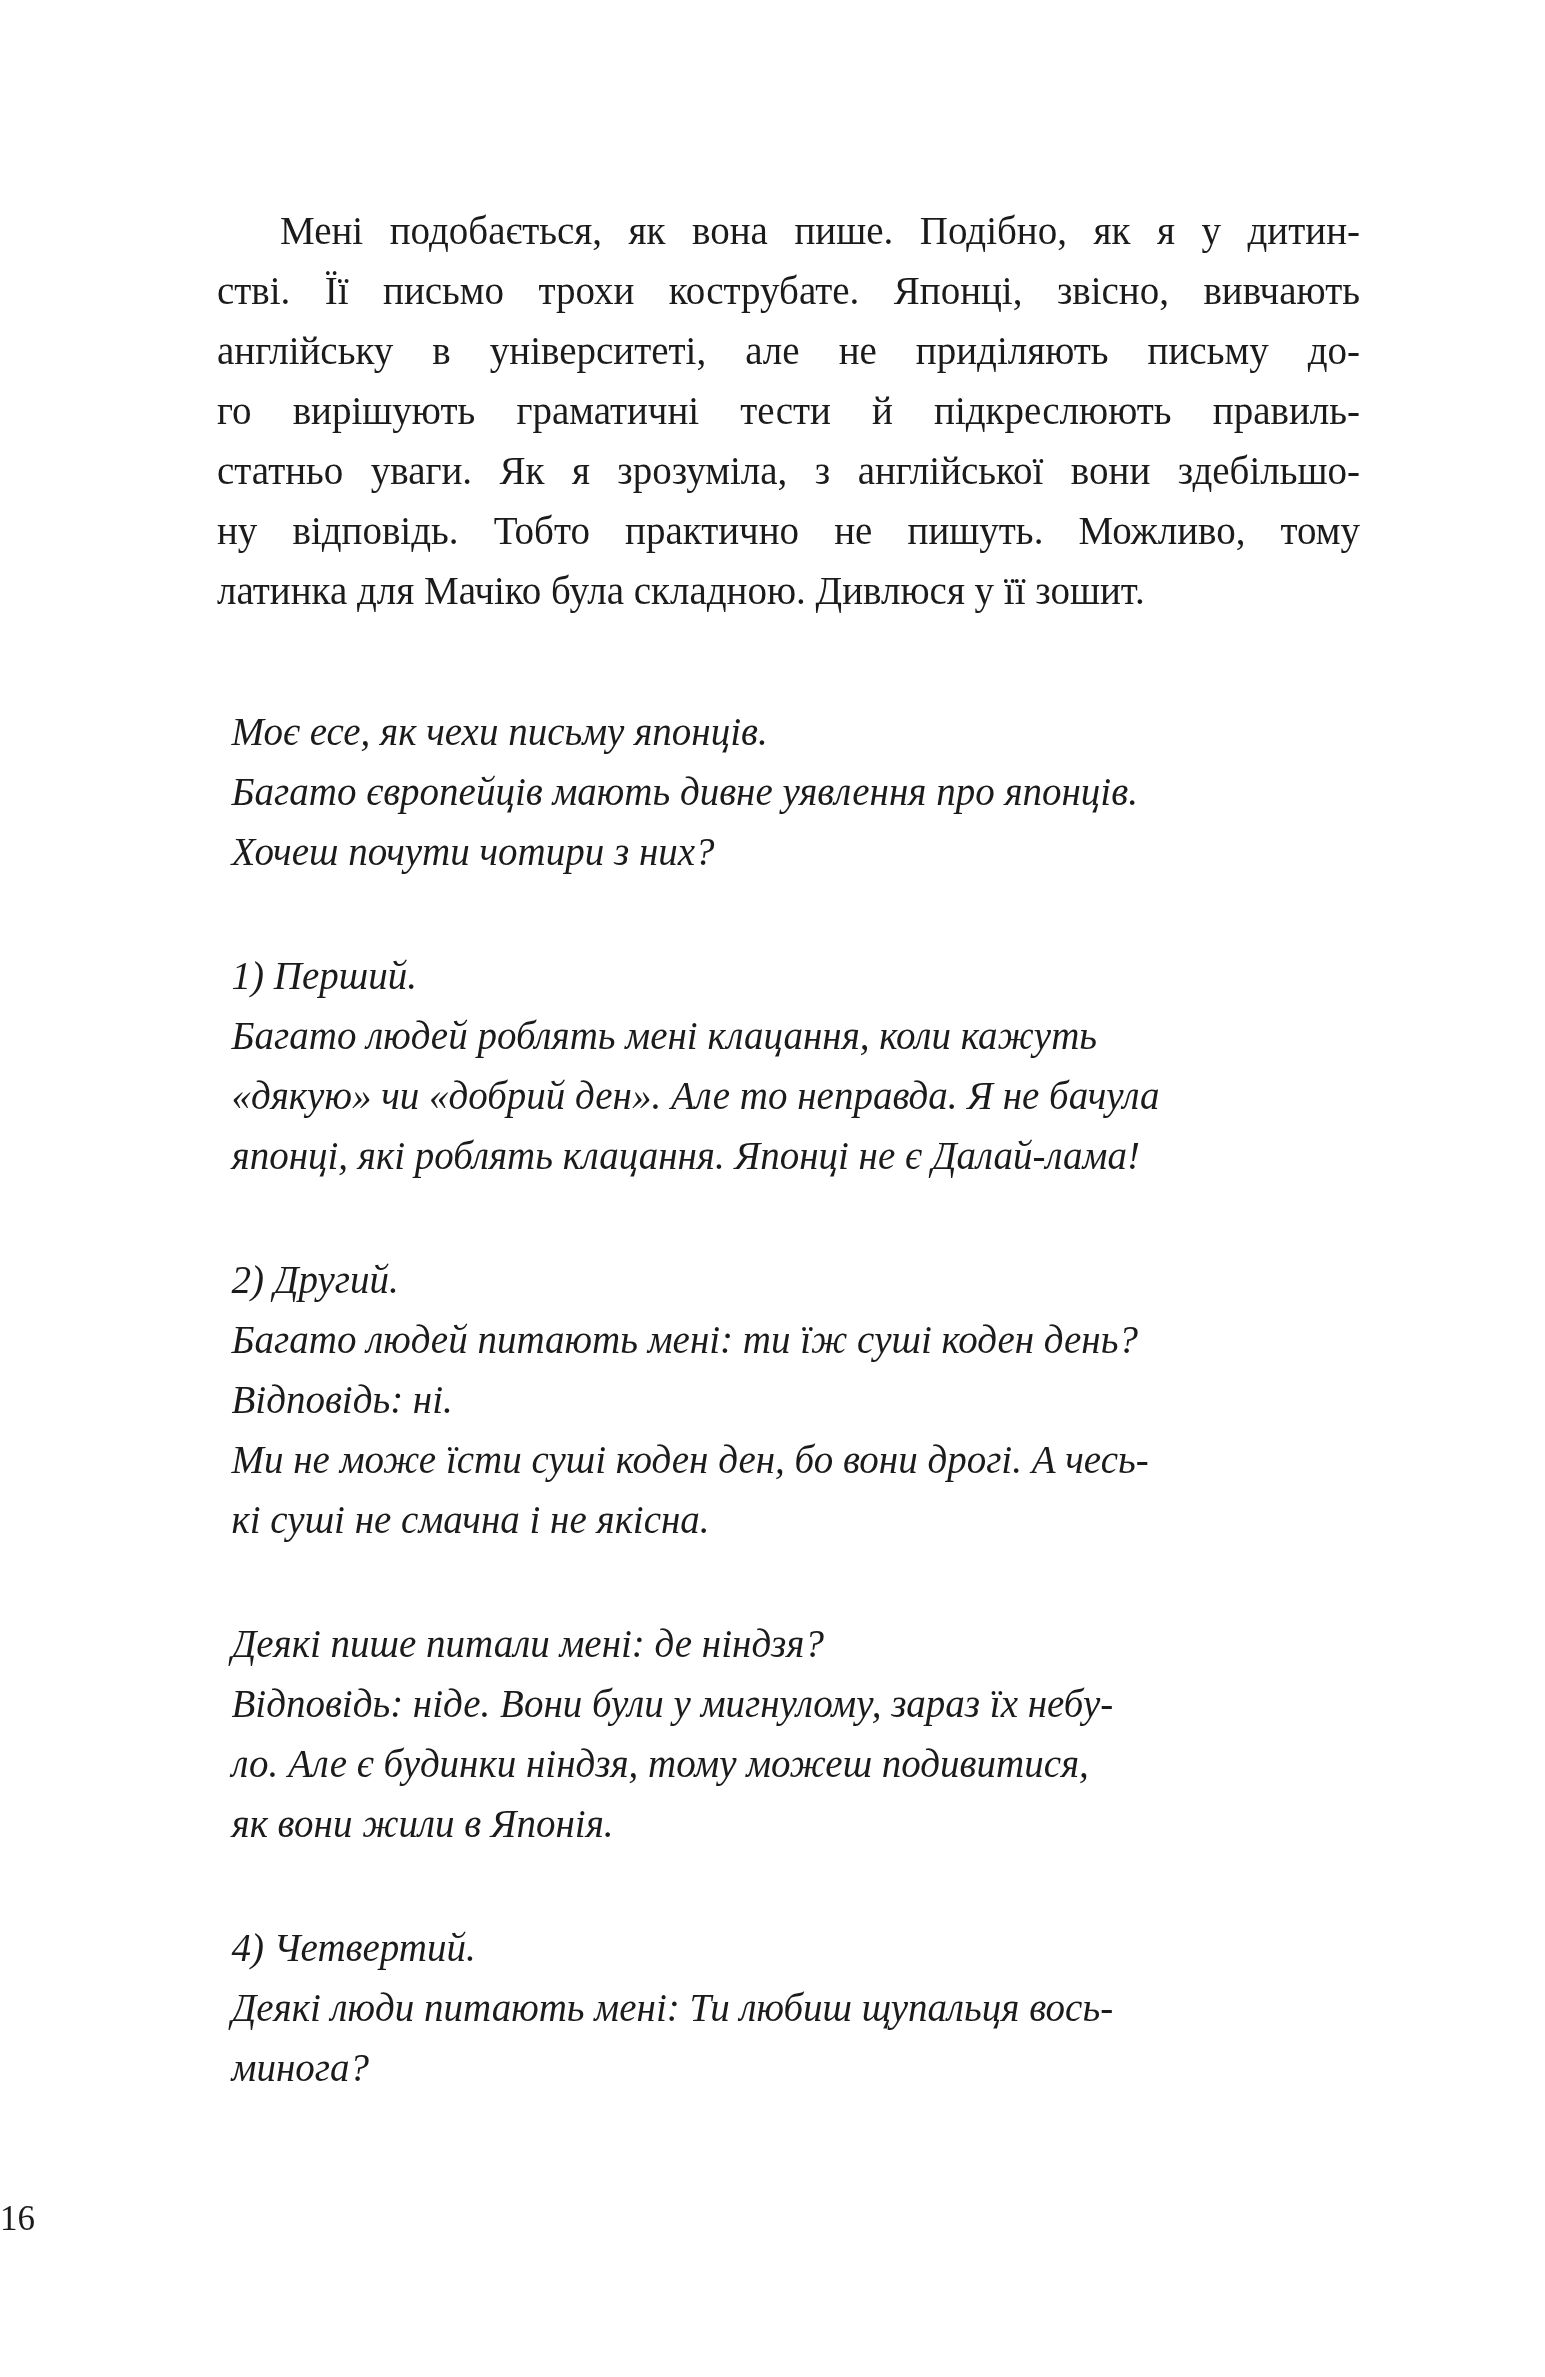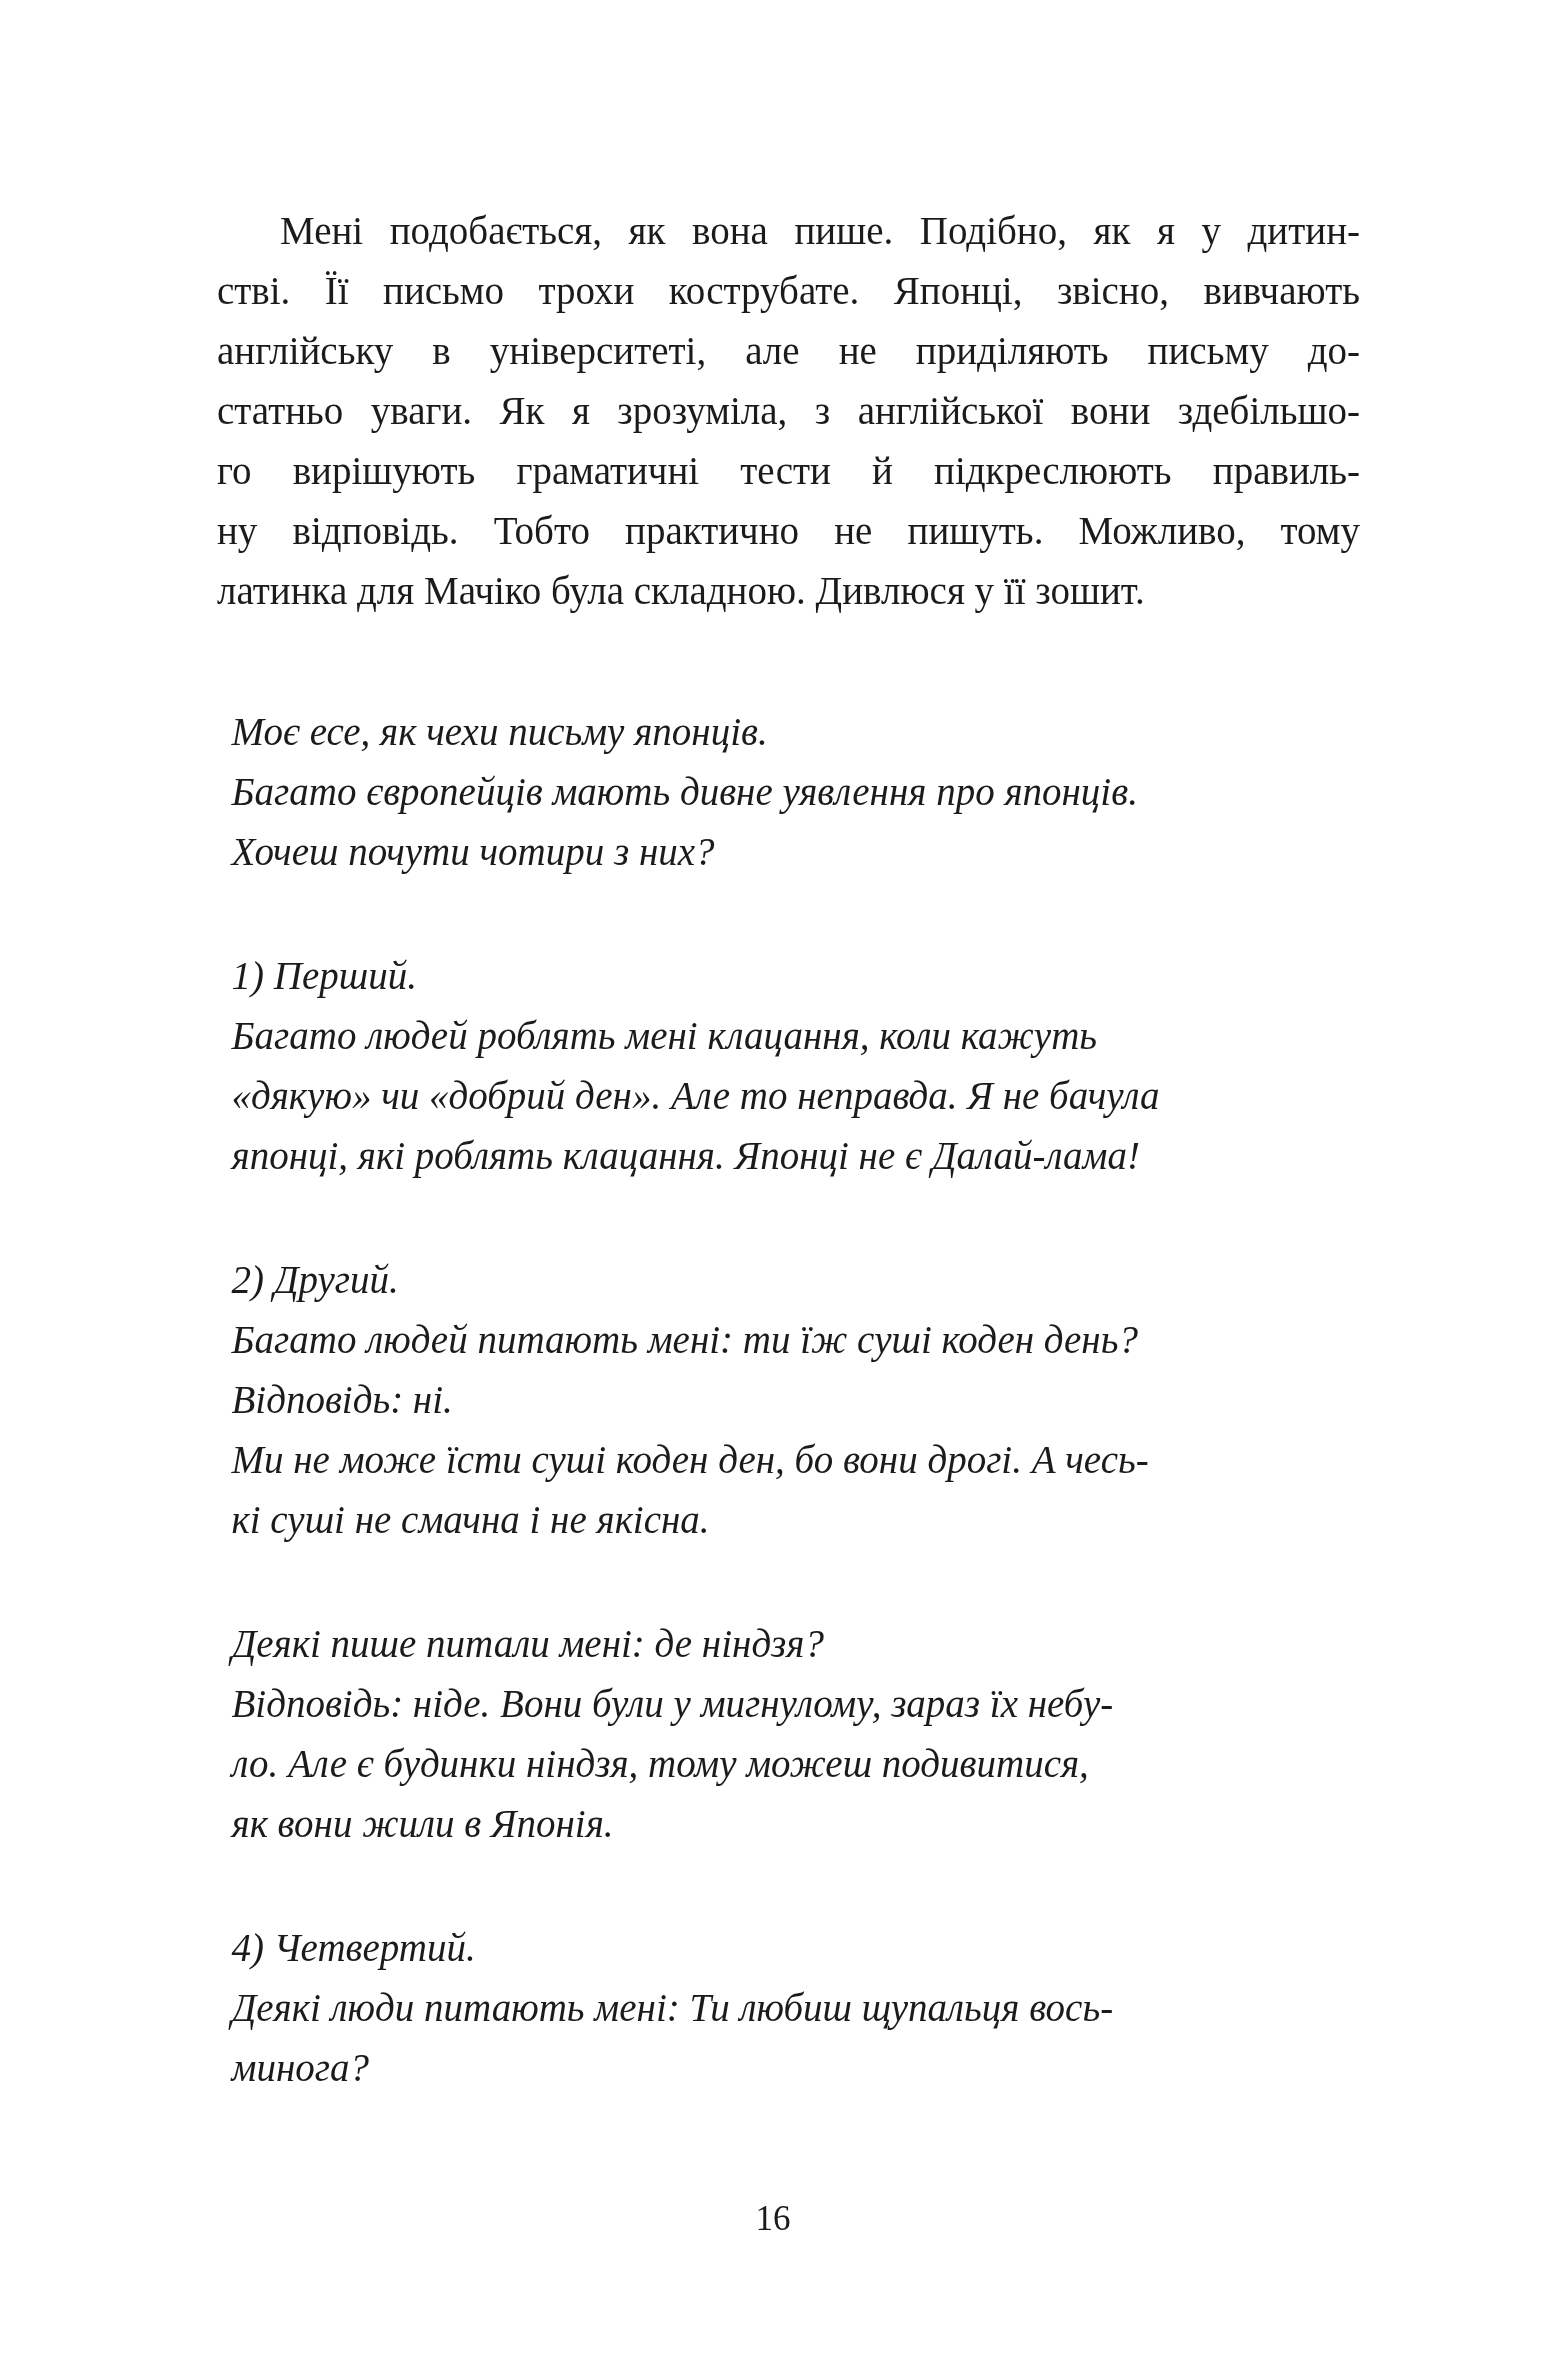--- a/index.html
+++ b/index.html
@@ -29,39 +29,38 @@
     font-style:italic;
     padding-left:14.5px;
   }
   .essay-intro{margin-top:81px;}
   .essay-section{margin-top:64px;}
   .pagenum{
     position:absolute;
     top:2195px;
     left:0;
     width:100%;
-    text-align:center;
     font-size:35px;
     line-height:48px;
     color:#1b1b1b;
   }
 </style>
 </head>
 <body>
 
 <div class="page">
 
   <div class="text-area">
 
     <div class="para">
         <div class="ln fill">Мені подобається, як вона пише. Подібно, як я у дитин-</div>
         <div class="ln fill">стві. Її письмо трохи кострубате. Японці, звісно, вивчають</div>
         <div class="ln fill">англійську в університеті, але не приділяють письму до-</div>
+        <div class="ln fill">го вирішують граматичні тести й підкреслюють правиль-</div>
         <div class="ln fill">статньо уваги. Як я зрозуміла, з англійської вони здебільшо-</div>
-        <div class="ln fill">го вирішують граматичні тести й підкреслюють правиль-</div>
         <div class="ln fill">ну відповідь. Тобто практично не пишуть. Можливо, тому</div>
         <div class="ln">латинка для Мачіко була складною. Дивлюся у її зошит.</div>
       </div>
 
     <div class="essay-block essay-intro">
         <div class="ln">Моє есе, як чехи письму японців.</div>
         <div class="ln">Багато європейців мають дивне уявлення про японців.</div>
         <div class="ln">Хочеш почути чотири з них?</div>
       </div>
 

